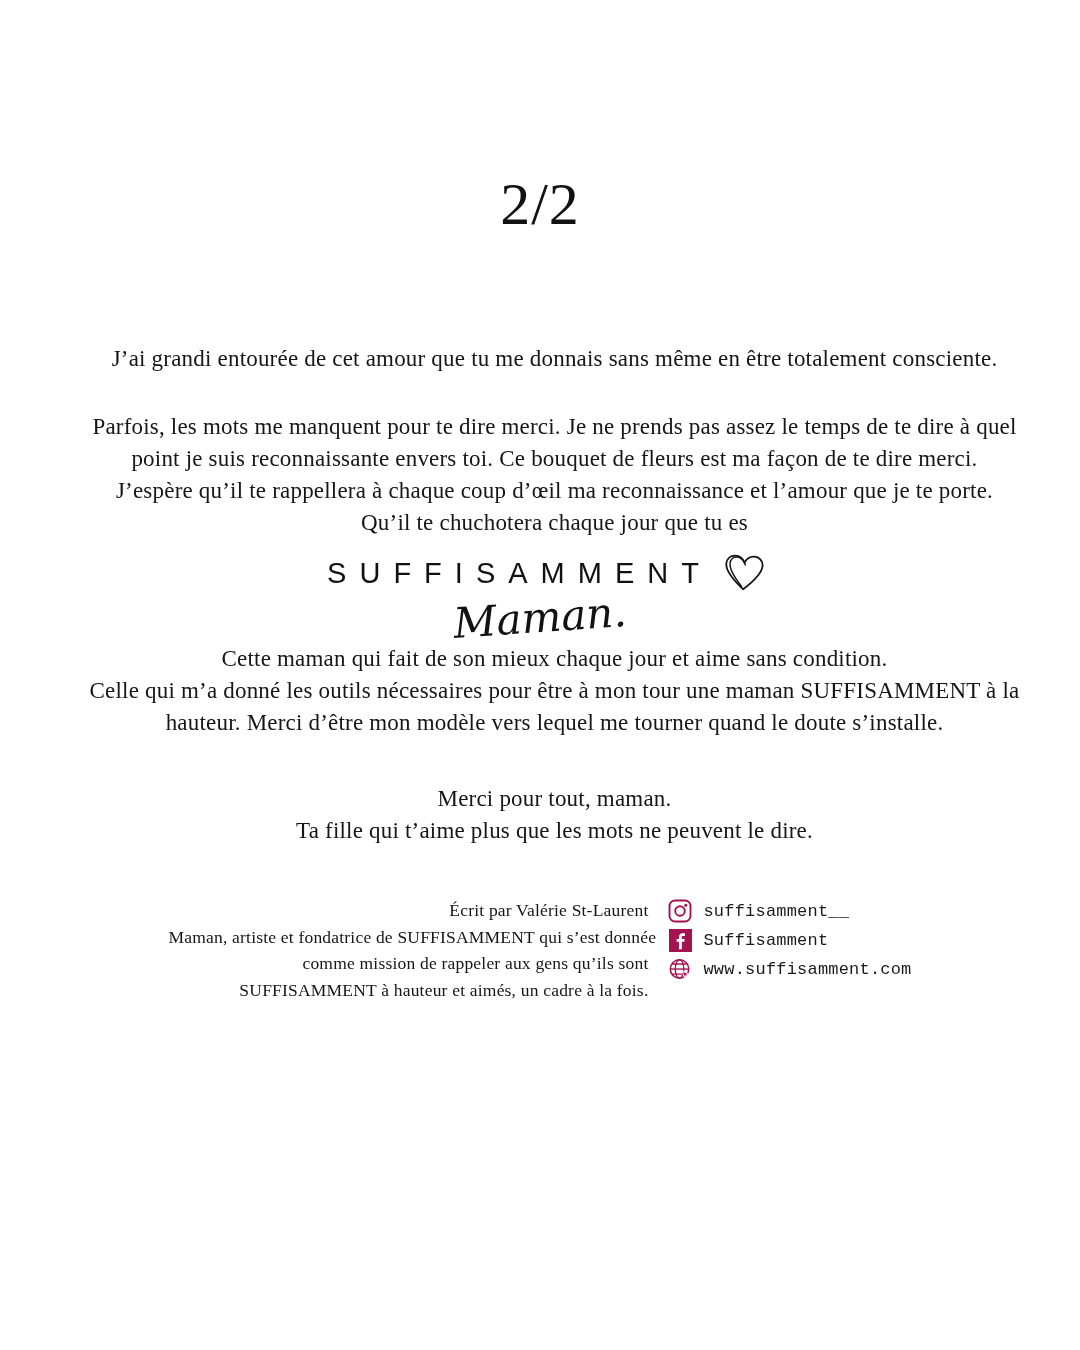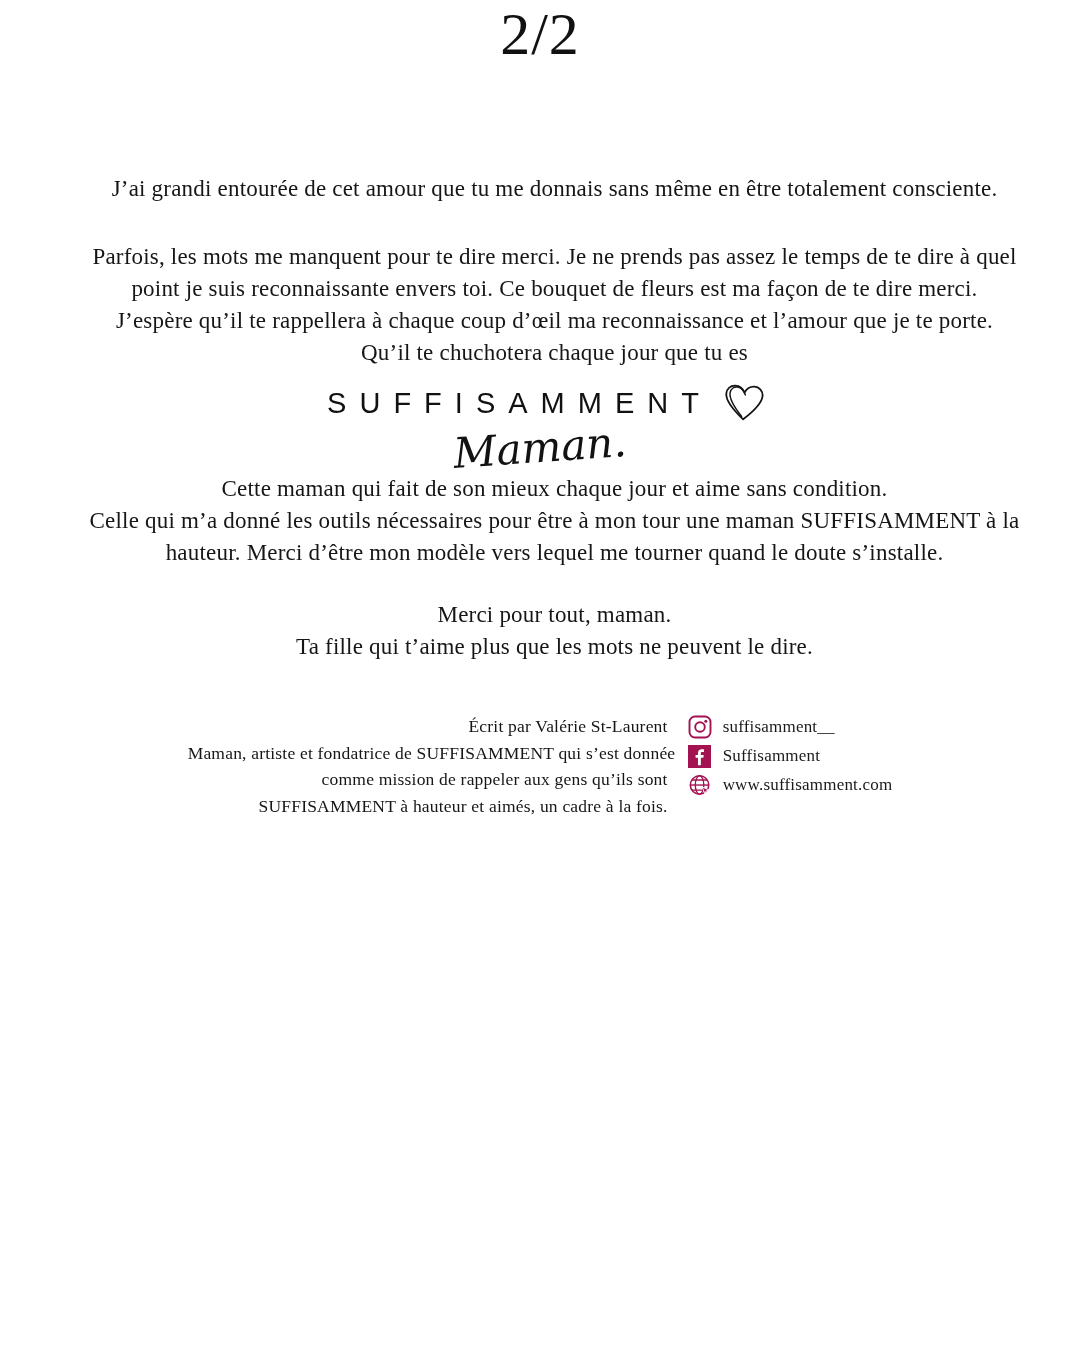--- a/index.html
+++ b/index.html
@@ -6,38 +6,39 @@
   .page{
     position:relative;
     width:1080px;height:1350px;
     margin:0 auto;
     background:#ffffff;
     font-family:"Liberation Serif", serif;
     color:#161616;
     overflow:hidden;
   }
   .title{
+    padding-top:170px;
     text-align:center;
     font-size:60px;
     font-weight:400;
     letter-spacing:1px;
     color:#111;
   }
   .letter{text-align:center;}
   .line{
     font-size:23px;
     line-height:32px;
     letter-spacing:.2px;
     white-space:nowrap;
     padding-left:29px;
   }
   .intro{margin-top:104px;}
   .bodyblock{margin-top:36px;}
   .afterblock{margin-top:2px;}
-  .closingblock{margin-top:30px;}
+  .closingblock{margin-top:44px;}
   .brand-line{
     margin-top:12px;
     display:flex;align-items:center;justify-content:center;gap:10px;
     height:44px;
   }
   .wordmark{
     font-family:"Liberation Sans", sans-serif;
     font-size:29px;
     font-weight:400;
     letter-spacing:13px;
@@ -65,21 +66,21 @@
     text-align:right;
     max-width:480px;
   }
   .credit-line{
     font-size:17.5px;
     line-height:26.5px;
     letter-spacing:.2px;
     white-space:nowrap;
   }
   .social{
-    display:flex;flex-direction:column;gap:5px;padding-top:2px;
+    display:flex;flex-direction:column;gap:5px;padding-top:2px;font-family:Liberation Mono, monospace;
   }
   .social-row{
     display:flex;align-items:center;gap:11px;
     height:24px;cursor:pointer;
   }
   .social-icon{width:24px;height:24px;flex:0 0 auto;display:flex;align-items:center;justify-content:center;}
   .social-label{
     font-size:17px;letter-spacing:.2px;color:#1a1a1a;white-space:nowrap;
   }
 </style>

